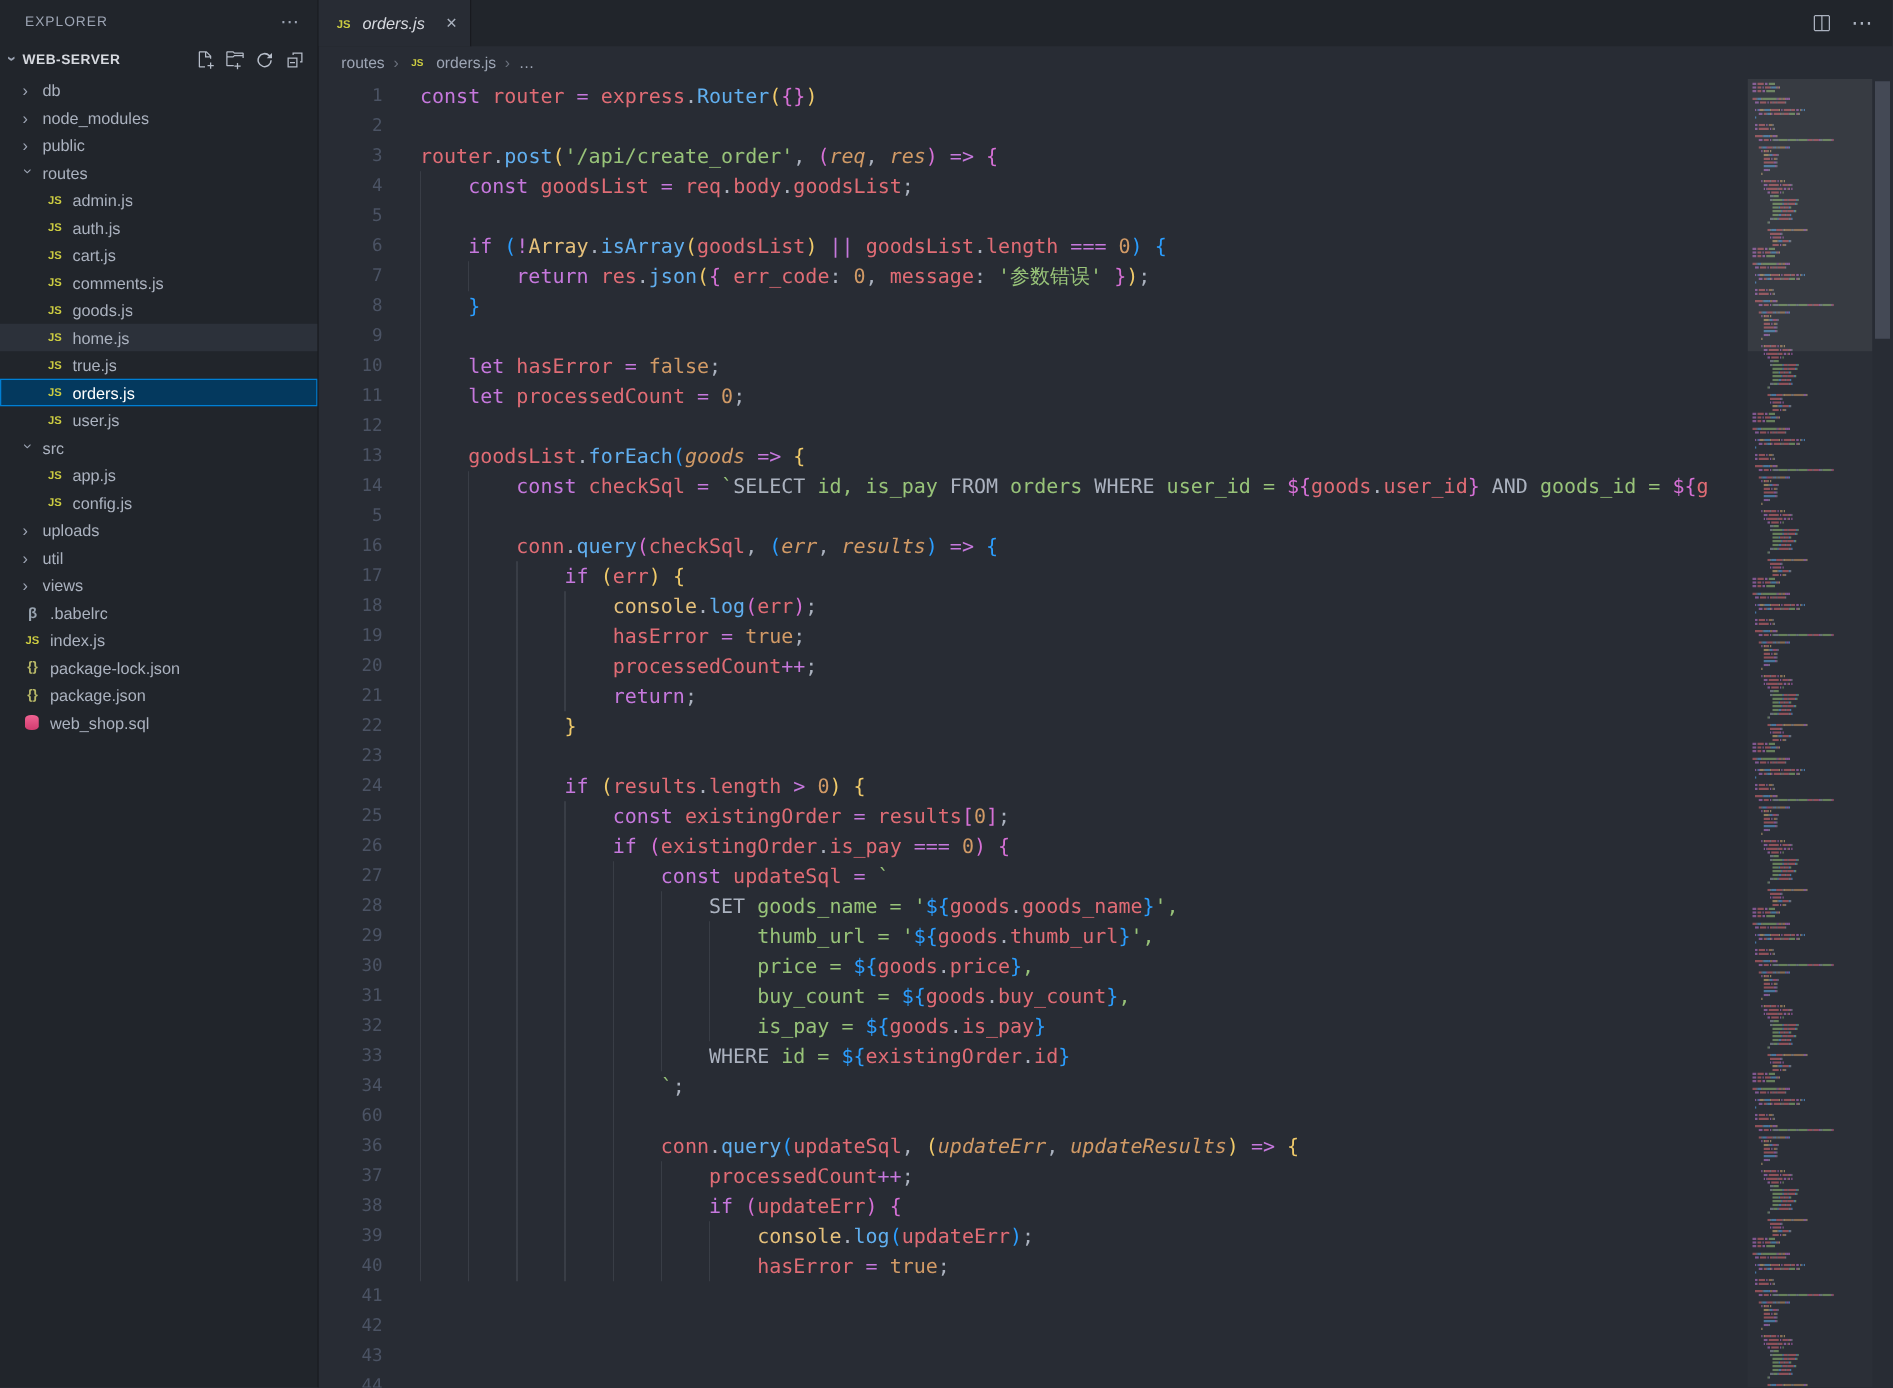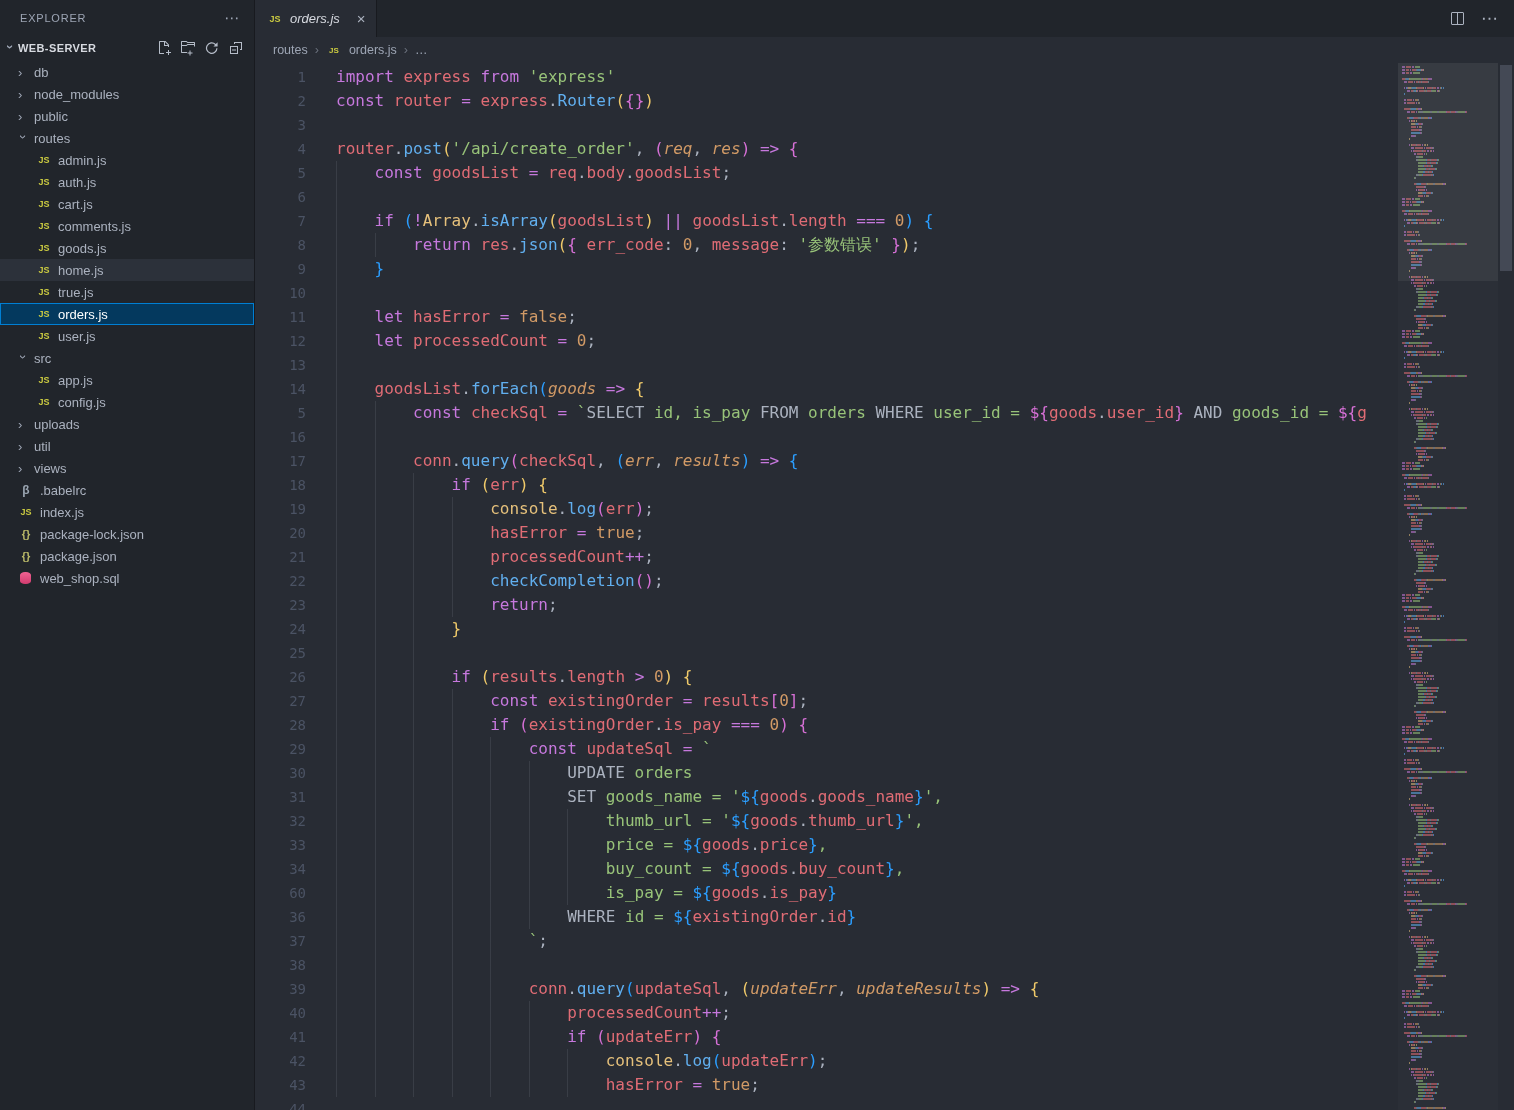--- a/index.html
+++ b/index.html
@@ -267,50 +267,47 @@
           <div class="ln">37</div>
           <div class="ln">38</div>
           <div class="ln">39</div>
           <div class="ln">40</div>
           <div class="ln">41</div>
           <div class="ln">42</div>
           <div class="ln">43</div>
           <div class="ln">44</div>
         </div>
       <div class="code">
-          <div class="cl"><span class="t-k">import</span><span class="t-w"> </span><span class="t-v">express</span><span class="t-w"> </span><span class="t-k">from</span><span class="t-w"> </span><span class="t-s">'express'</span></div>
           <div class="cl"><span class="t-k">const</span><span class="t-w"> </span><span class="t-v">router</span><span class="t-w"> </span><span class="t-k">=</span><span class="t-w"> </span><span class="t-v">express</span><span class="t-w">.</span><span class="t-f">Router</span><span class="t-g">(</span><span class="t-m">{}</span><span class="t-g">)</span></div>
           <div class="cl"></div>
           <div class="cl"><span class="t-v">router</span><span class="t-w">.</span><span class="t-f">post</span><span class="t-g">(</span><span class="t-s">'/api/create_order'</span><span class="t-w">, </span><span class="t-m">(</span><span class="t-a">req</span><span class="t-w">, </span><span class="t-a">res</span><span class="t-m">)</span><span class="t-k"> =&gt; </span><span class="t-m">{</span></div>
           <div class="cl" style="background-image: repeating-linear-gradient(to right, rgba(171, 178, 191, 0.13) 0px, rgba(171, 178, 191, 0.13) 1px, transparent 1px, transparent 38.532px); background-size: 36.532px 100%; background-repeat: no-repeat;"><span class="t-w">    </span><span class="t-k">const</span><span class="t-w"> </span><span class="t-v">goodsList</span><span class="t-w"> </span><span class="t-k">=</span><span class="t-w"> </span><span class="t-v">req</span><span class="t-w">.</span><span class="t-v">body</span><span class="t-w">.</span><span class="t-v">goodsList</span><span class="t-w">;</span></div>
           <div class="cl" style="background-image: repeating-linear-gradient(to right, rgba(171, 178, 191, 0.13) 0px, rgba(171, 178, 191, 0.13) 1px, transparent 1px, transparent 38.532px); background-size: 36.532px 100%; background-repeat: no-repeat;"></div>
           <div class="cl" style="background-image: repeating-linear-gradient(to right, rgba(171, 178, 191, 0.13) 0px, rgba(171, 178, 191, 0.13) 1px, transparent 1px, transparent 38.532px); background-size: 36.532px 100%; background-repeat: no-repeat;"><span class="t-w">    </span><span class="t-k">if</span><span class="t-w"> </span><span class="t-u">(</span><span class="t-k">!</span><span class="t-y">Array</span><span class="t-w">.</span><span class="t-f">isArray</span><span class="t-g">(</span><span class="t-v">goodsList</span><span class="t-g">)</span><span class="t-w"> </span><span class="t-k">||</span><span class="t-w"> </span><span class="t-v">goodsList</span><span class="t-w">.</span><span class="t-v">length</span><span class="t-w"> </span><span class="t-k">===</span><span class="t-w"> </span><span class="t-n">0</span><span class="t-u">)</span><span class="t-w"> </span><span class="t-u">{</span></div>
           <div class="cl" style="background-image: repeating-linear-gradient(to right, rgba(171, 178, 191, 0.13) 0px, rgba(171, 178, 191, 0.13) 1px, transparent 1px, transparent 38.532px); background-size: 75.064px 100%; background-repeat: no-repeat;"><span class="t-w">        </span><span class="t-k">return</span><span class="t-w"> </span><span class="t-v">res</span><span class="t-w">.</span><span class="t-f">json</span><span class="t-g">(</span><span class="t-m">{</span><span class="t-w"> </span><span class="t-v">err_code</span><span class="t-w">: </span><span class="t-n">0</span><span class="t-w">, </span><span class="t-v">message</span><span class="t-w">: </span><span class="t-s">'参数错误'</span><span class="t-w"> </span><span class="t-m">}</span><span class="t-g">)</span><span class="t-w">;</span></div>
           <div class="cl" style="background-image: repeating-linear-gradient(to right, rgba(171, 178, 191, 0.13) 0px, rgba(171, 178, 191, 0.13) 1px, transparent 1px, transparent 38.532px); background-size: 36.532px 100%; background-repeat: no-repeat;"><span class="t-w">    </span><span class="t-u">}</span></div>
           <div class="cl" style="background-image: repeating-linear-gradient(to right, rgba(171, 178, 191, 0.13) 0px, rgba(171, 178, 191, 0.13) 1px, transparent 1px, transparent 38.532px); background-size: 36.532px 100%; background-repeat: no-repeat;"></div>
           <div class="cl" style="background-image: repeating-linear-gradient(to right, rgba(171, 178, 191, 0.13) 0px, rgba(171, 178, 191, 0.13) 1px, transparent 1px, transparent 38.532px); background-size: 36.532px 100%; background-repeat: no-repeat;"><span class="t-w">    </span><span class="t-k">let</span><span class="t-w"> </span><span class="t-v">hasError</span><span class="t-w"> </span><span class="t-k">=</span><span class="t-w"> </span><span class="t-n">false</span><span class="t-w">;</span></div>
           <div class="cl" style="background-image: repeating-linear-gradient(to right, rgba(171, 178, 191, 0.13) 0px, rgba(171, 178, 191, 0.13) 1px, transparent 1px, transparent 38.532px); background-size: 36.532px 100%; background-repeat: no-repeat;"><span class="t-w">    </span><span class="t-k">let</span><span class="t-w"> </span><span class="t-v">processedCount</span><span class="t-w"> </span><span class="t-k">=</span><span class="t-w"> </span><span class="t-n">0</span><span class="t-w">;</span></div>
           <div class="cl" style="background-image: repeating-linear-gradient(to right, rgba(171, 178, 191, 0.13) 0px, rgba(171, 178, 191, 0.13) 1px, transparent 1px, transparent 38.532px); background-size: 36.532px 100%; background-repeat: no-repeat;"></div>
           <div class="cl" style="background-image: repeating-linear-gradient(to right, rgba(171, 178, 191, 0.13) 0px, rgba(171, 178, 191, 0.13) 1px, transparent 1px, transparent 38.532px); background-size: 36.532px 100%; background-repeat: no-repeat;"><span class="t-w">    </span><span class="t-v">goodsList</span><span class="t-w">.</span><span class="t-f">forEach</span><span class="t-u">(</span><span class="t-a">goods</span><span class="t-k"> =&gt; </span><span class="t-g">{</span></div>
           <div class="cl" style="background-image: repeating-linear-gradient(to right, rgba(171, 178, 191, 0.13) 0px, rgba(171, 178, 191, 0.13) 1px, transparent 1px, transparent 38.532px); background-size: 75.064px 100%; background-repeat: no-repeat;"><span class="t-w">        </span><span class="t-k">const</span><span class="t-w"> </span><span class="t-v">checkSql</span><span class="t-w"> </span><span class="t-k">=</span><span class="t-w"> </span><span class="t-s">`</span><span class="t-w">SELECT</span><span class="t-s"> id, is_pay </span><span class="t-w">FROM</span><span class="t-s"> orders </span><span class="t-w">WHERE</span><span class="t-s"> user_id = </span><span class="t-m">${</span><span class="t-v">goods</span><span class="t-w">.</span><span class="t-v">user_id</span><span class="t-m">}</span><span class="t-w"> AND</span><span class="t-s"> goods_id = </span><span class="t-m">${</span><span class="t-v">g</span></div>
           <div class="cl" style="background-image: repeating-linear-gradient(to right, rgba(171, 178, 191, 0.13) 0px, rgba(171, 178, 191, 0.13) 1px, transparent 1px, transparent 38.532px); background-size: 75.064px 100%; background-repeat: no-repeat;"></div>
           <div class="cl" style="background-image: repeating-linear-gradient(to right, rgba(171, 178, 191, 0.13) 0px, rgba(171, 178, 191, 0.13) 1px, transparent 1px, transparent 38.532px); background-size: 75.064px 100%; background-repeat: no-repeat;"><span class="t-w">        </span><span class="t-v">conn</span><span class="t-w">.</span><span class="t-f">query</span><span class="t-m">(</span><span class="t-v">checkSql</span><span class="t-w">, </span><span class="t-u">(</span><span class="t-a">err</span><span class="t-w">, </span><span class="t-a">results</span><span class="t-u">)</span><span class="t-k"> =&gt; </span><span class="t-u">{</span></div>
           <div class="cl" style="background-image: repeating-linear-gradient(to right, rgba(171, 178, 191, 0.13) 0px, rgba(171, 178, 191, 0.13) 1px, transparent 1px, transparent 38.532px); background-size: 113.596px 100%; background-repeat: no-repeat;"><span class="t-w">            </span><span class="t-k">if</span><span class="t-w"> </span><span class="t-g">(</span><span class="t-v">err</span><span class="t-g">)</span><span class="t-w"> </span><span class="t-g">{</span></div>
           <div class="cl" style="background-image: repeating-linear-gradient(to right, rgba(171, 178, 191, 0.13) 0px, rgba(171, 178, 191, 0.13) 1px, transparent 1px, transparent 38.532px); background-size: 152.128px 100%; background-repeat: no-repeat;"><span class="t-w">                </span><span class="t-y">console</span><span class="t-w">.</span><span class="t-f">log</span><span class="t-m">(</span><span class="t-v">err</span><span class="t-m">)</span><span class="t-w">;</span></div>
           <div class="cl" style="background-image: repeating-linear-gradient(to right, rgba(171, 178, 191, 0.13) 0px, rgba(171, 178, 191, 0.13) 1px, transparent 1px, transparent 38.532px); background-size: 152.128px 100%; background-repeat: no-repeat;"><span class="t-w">                </span><span class="t-v">hasError</span><span class="t-w"> </span><span class="t-k">=</span><span class="t-w"> </span><span class="t-n">true</span><span class="t-w">;</span></div>
           <div class="cl" style="background-image: repeating-linear-gradient(to right, rgba(171, 178, 191, 0.13) 0px, rgba(171, 178, 191, 0.13) 1px, transparent 1px, transparent 38.532px); background-size: 152.128px 100%; background-repeat: no-repeat;"><span class="t-w">                </span><span class="t-v">processedCount</span><span class="t-k">++</span><span class="t-w">;</span></div>
-          <div class="cl" style="background-image: repeating-linear-gradient(to right, rgba(171, 178, 191, 0.13) 0px, rgba(171, 178, 191, 0.13) 1px, transparent 1px, transparent 38.532px); background-size: 152.128px 100%; background-repeat: no-repeat;"><span class="t-w">                </span><span class="t-f">checkCompletion</span><span class="t-m">()</span><span class="t-w">;</span></div>
           <div class="cl" style="background-image: repeating-linear-gradient(to right, rgba(171, 178, 191, 0.13) 0px, rgba(171, 178, 191, 0.13) 1px, transparent 1px, transparent 38.532px); background-size: 152.128px 100%; background-repeat: no-repeat;"><span class="t-w">                </span><span class="t-k">return</span><span class="t-w">;</span></div>
           <div class="cl" style="background-image: repeating-linear-gradient(to right, rgba(171, 178, 191, 0.13) 0px, rgba(171, 178, 191, 0.13) 1px, transparent 1px, transparent 38.532px); background-size: 113.596px 100%; background-repeat: no-repeat;"><span class="t-w">            </span><span class="t-g">}</span></div>
           <div class="cl" style="background-image: repeating-linear-gradient(to right, rgba(171, 178, 191, 0.13) 0px, rgba(171, 178, 191, 0.13) 1px, transparent 1px, transparent 38.532px); background-size: 113.596px 100%; background-repeat: no-repeat;"></div>
           <div class="cl" style="background-image: repeating-linear-gradient(to right, rgba(171, 178, 191, 0.13) 0px, rgba(171, 178, 191, 0.13) 1px, transparent 1px, transparent 38.532px); background-size: 113.596px 100%; background-repeat: no-repeat;"><span class="t-w">            </span><span class="t-k">if</span><span class="t-w"> </span><span class="t-g">(</span><span class="t-v">results</span><span class="t-w">.</span><span class="t-v">length</span><span class="t-w"> </span><span class="t-k">&gt;</span><span class="t-w"> </span><span class="t-n">0</span><span class="t-g">)</span><span class="t-w"> </span><span class="t-g">{</span></div>
           <div class="cl" style="background-image: repeating-linear-gradient(to right, rgba(171, 178, 191, 0.13) 0px, rgba(171, 178, 191, 0.13) 1px, transparent 1px, transparent 38.532px); background-size: 152.128px 100%; background-repeat: no-repeat;"><span class="t-w">                </span><span class="t-k">const</span><span class="t-w"> </span><span class="t-v">existingOrder</span><span class="t-w"> </span><span class="t-k">=</span><span class="t-w"> </span><span class="t-v">results</span><span class="t-m">[</span><span class="t-n">0</span><span class="t-m">]</span><span class="t-w">;</span></div>
           <div class="cl" style="background-image: repeating-linear-gradient(to right, rgba(171, 178, 191, 0.13) 0px, rgba(171, 178, 191, 0.13) 1px, transparent 1px, transparent 38.532px); background-size: 152.128px 100%; background-repeat: no-repeat;"><span class="t-w">                </span><span class="t-k">if</span><span class="t-w"> </span><span class="t-m">(</span><span class="t-v">existingOrder</span><span class="t-w">.</span><span class="t-v">is_pay</span><span class="t-w"> </span><span class="t-k">===</span><span class="t-w"> </span><span class="t-n">0</span><span class="t-m">)</span><span class="t-w"> </span><span class="t-m">{</span></div>
           <div class="cl" style="background-image: repeating-linear-gradient(to right, rgba(171, 178, 191, 0.13) 0px, rgba(171, 178, 191, 0.13) 1px, transparent 1px, transparent 38.532px); background-size: 190.66px 100%; background-repeat: no-repeat;"><span class="t-w">                    </span><span class="t-k">const</span><span class="t-w"> </span><span class="t-v">updateSql</span><span class="t-w"> </span><span class="t-k">=</span><span class="t-w"> </span><span class="t-s">`</span></div>
-          <div class="cl" style="background-image: repeating-linear-gradient(to right, rgba(171, 178, 191, 0.13) 0px, rgba(171, 178, 191, 0.13) 1px, transparent 1px, transparent 38.532px); background-size: 229.192px 100%; background-repeat: no-repeat;"><span class="t-w">                        </span><span class="t-w">UPDATE</span><span class="t-s"> orders</span></div>
           <div class="cl" style="background-image: repeating-linear-gradient(to right, rgba(171, 178, 191, 0.13) 0px, rgba(171, 178, 191, 0.13) 1px, transparent 1px, transparent 38.532px); background-size: 229.192px 100%; background-repeat: no-repeat;"><span class="t-w">                        </span><span class="t-w">SET</span><span class="t-s"> goods_name = '</span><span class="t-u">${</span><span class="t-v">goods</span><span class="t-w">.</span><span class="t-v">goods_name</span><span class="t-u">}</span><span class="t-s">',</span></div>
           <div class="cl" style="background-image: repeating-linear-gradient(to right, rgba(171, 178, 191, 0.13) 0px, rgba(171, 178, 191, 0.13) 1px, transparent 1px, transparent 38.532px); background-size: 267.724px 100%; background-repeat: no-repeat;"><span class="t-w">                            </span><span class="t-s">thumb_url = '</span><span class="t-u">${</span><span class="t-v">goods</span><span class="t-w">.</span><span class="t-v">thumb_url</span><span class="t-u">}</span><span class="t-s">',</span></div>
           <div class="cl" style="background-image: repeating-linear-gradient(to right, rgba(171, 178, 191, 0.13) 0px, rgba(171, 178, 191, 0.13) 1px, transparent 1px, transparent 38.532px); background-size: 267.724px 100%; background-repeat: no-repeat;"><span class="t-w">                            </span><span class="t-s">price = </span><span class="t-u">${</span><span class="t-v">goods</span><span class="t-w">.</span><span class="t-v">price</span><span class="t-u">}</span><span class="t-s">,</span></div>
           <div class="cl" style="background-image: repeating-linear-gradient(to right, rgba(171, 178, 191, 0.13) 0px, rgba(171, 178, 191, 0.13) 1px, transparent 1px, transparent 38.532px); background-size: 267.724px 100%; background-repeat: no-repeat;"><span class="t-w">                            </span><span class="t-s">buy_count = </span><span class="t-u">${</span><span class="t-v">goods</span><span class="t-w">.</span><span class="t-v">buy_count</span><span class="t-u">}</span><span class="t-s">,</span></div>
           <div class="cl" style="background-image: repeating-linear-gradient(to right, rgba(171, 178, 191, 0.13) 0px, rgba(171, 178, 191, 0.13) 1px, transparent 1px, transparent 38.532px); background-size: 267.724px 100%; background-repeat: no-repeat;"><span class="t-w">                            </span><span class="t-s">is_pay = </span><span class="t-u">${</span><span class="t-v">goods</span><span class="t-w">.</span><span class="t-v">is_pay</span><span class="t-u">}</span></div>
           <div class="cl" style="background-image: repeating-linear-gradient(to right, rgba(171, 178, 191, 0.13) 0px, rgba(171, 178, 191, 0.13) 1px, transparent 1px, transparent 38.532px); background-size: 229.192px 100%; background-repeat: no-repeat;"><span class="t-w">                        </span><span class="t-w">WHERE</span><span class="t-s"> id = </span><span class="t-u">${</span><span class="t-v">existingOrder</span><span class="t-w">.</span><span class="t-v">id</span><span class="t-u">}</span></div>
           <div class="cl" style="background-image: repeating-linear-gradient(to right, rgba(171, 178, 191, 0.13) 0px, rgba(171, 178, 191, 0.13) 1px, transparent 1px, transparent 38.532px); background-size: 190.66px 100%; background-repeat: no-repeat;"><span class="t-w">                    </span><span class="t-s">`</span><span class="t-w">;</span></div>
           <div class="cl" style="background-image: repeating-linear-gradient(to right, rgba(171, 178, 191, 0.13) 0px, rgba(171, 178, 191, 0.13) 1px, transparent 1px, transparent 38.532px); background-size: 190.66px 100%; background-repeat: no-repeat;"></div>
           <div class="cl" style="background-image: repeating-linear-gradient(to right, rgba(171, 178, 191, 0.13) 0px, rgba(171, 178, 191, 0.13) 1px, transparent 1px, transparent 38.532px); background-size: 190.66px 100%; background-repeat: no-repeat;"><span class="t-w">                    </span><span class="t-v">conn</span><span class="t-w">.</span><span class="t-f">query</span><span class="t-u">(</span><span class="t-v">updateSql</span><span class="t-w">, </span><span class="t-g">(</span><span class="t-a">updateErr</span><span class="t-w">, </span><span class="t-a">updateResults</span><span class="t-g">)</span><span class="t-k"> =&gt; </span><span class="t-g">{</span></div>
           <div class="cl" style="background-image: repeating-linear-gradient(to right, rgba(171, 178, 191, 0.13) 0px, rgba(171, 178, 191, 0.13) 1px, transparent 1px, transparent 38.532px); background-size: 229.192px 100%; background-repeat: no-repeat;"><span class="t-w">                        </span><span class="t-v">processedCount</span><span class="t-k">++</span><span class="t-w">;</span></div>

